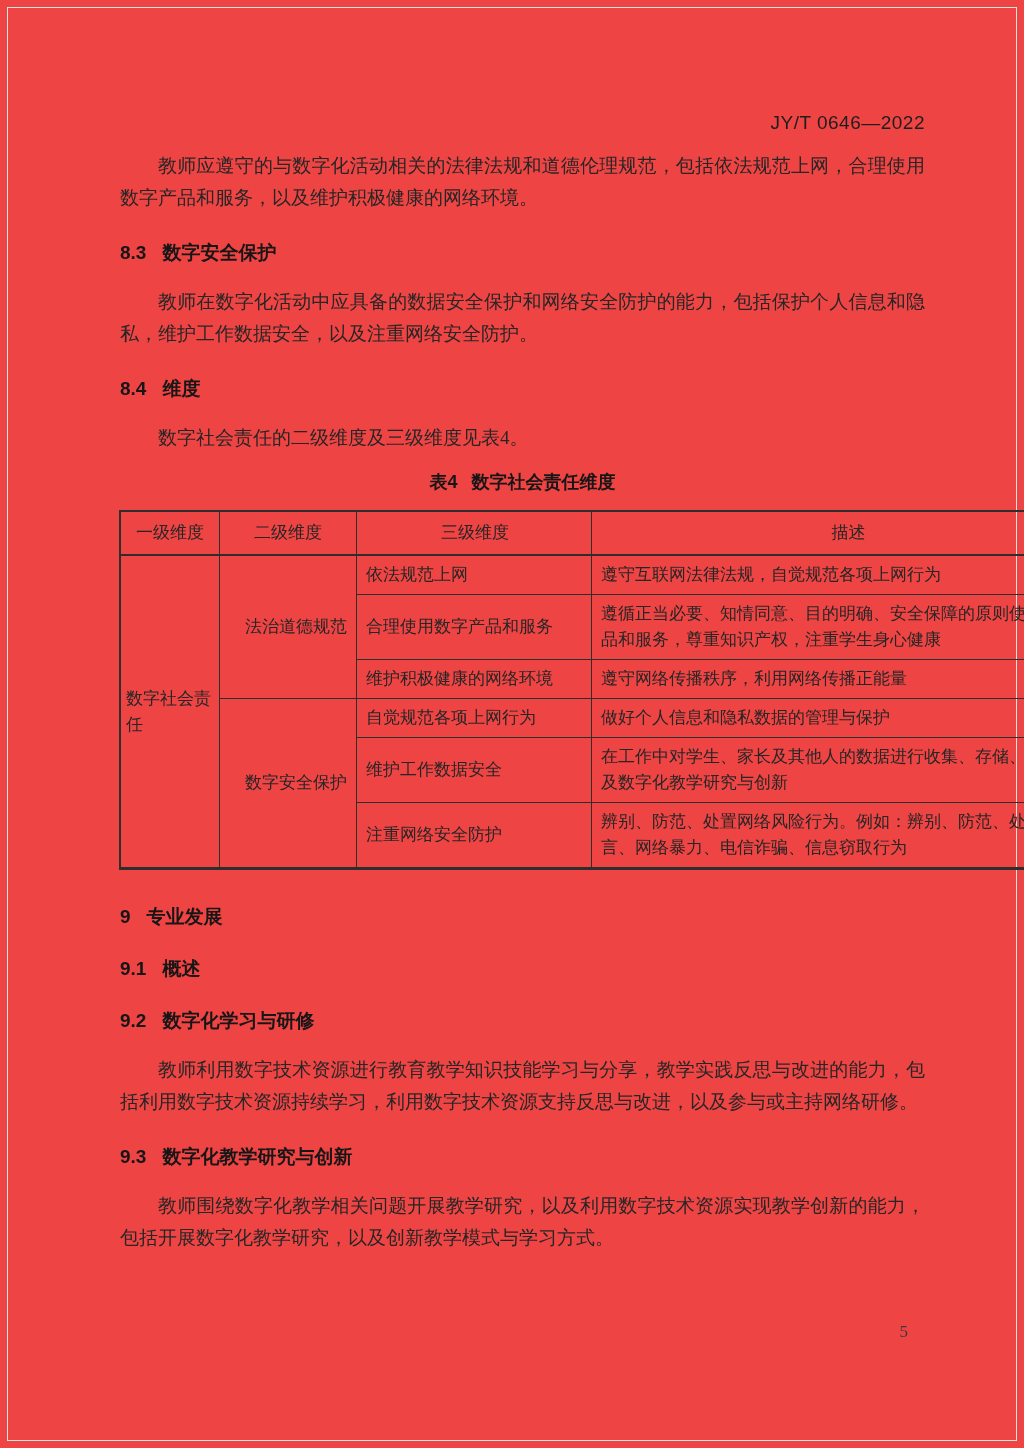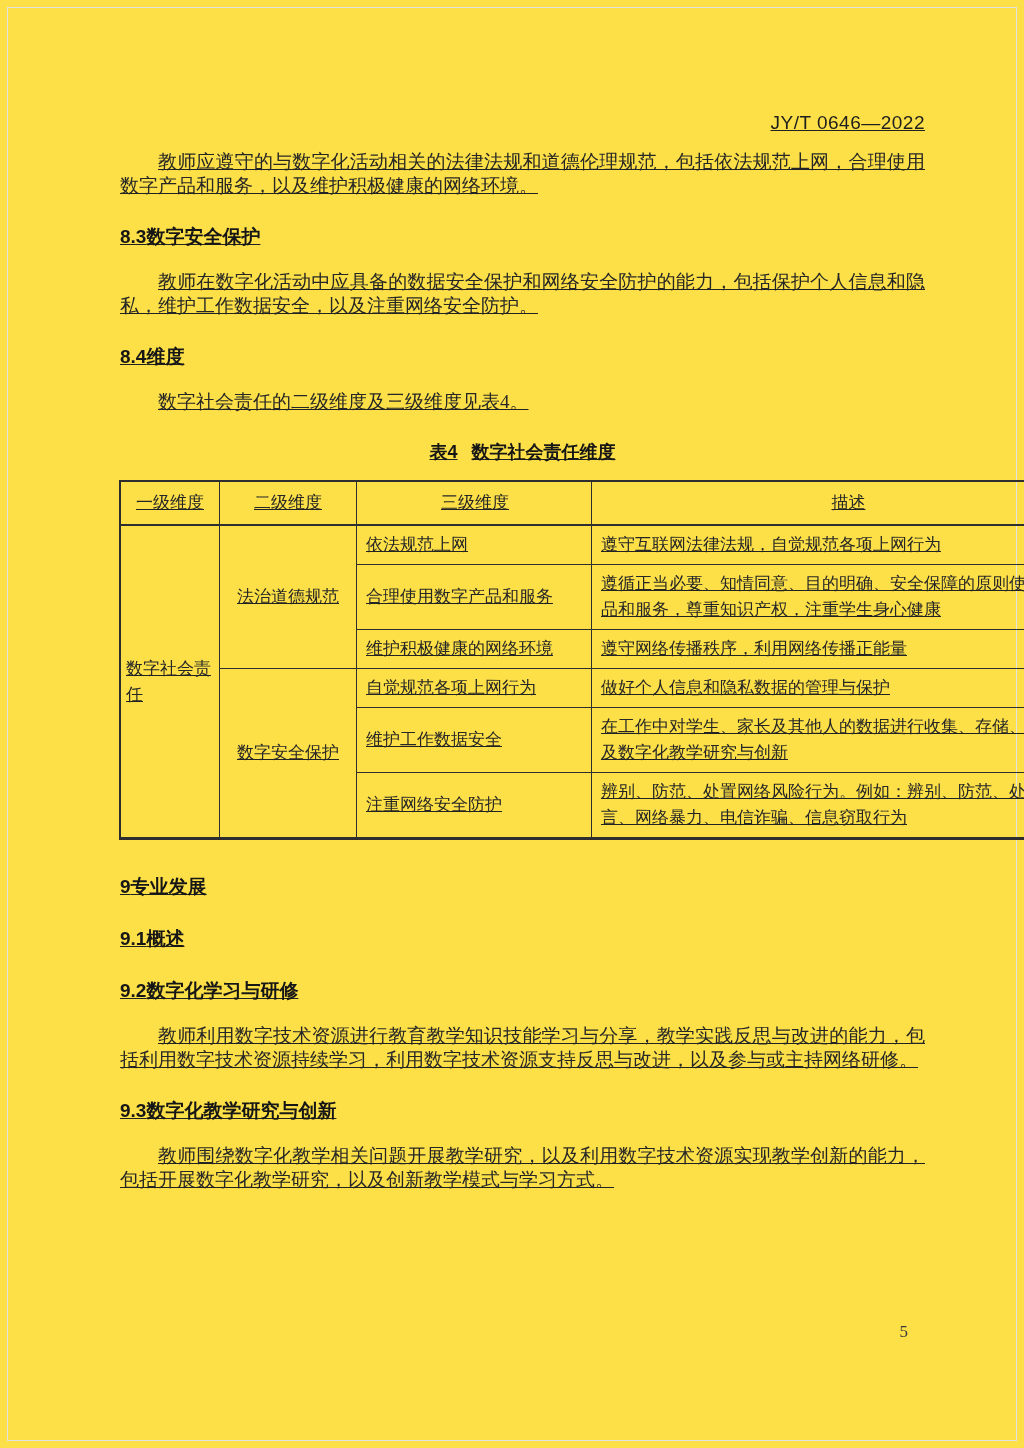--- a/index.html
+++ b/index.html
@@ -1,24 +1,23 @@
 <!DOCTYPE html>
 <html lang="zh"><head>
 <meta charset="utf-8">
 <style>
   html,body{margin:0;padding:0;background:#fff;}
   .page{
     position:relative;
     width:1024px;height:1448px;
-    background:#fde047;
+    background:#ef4444;
     font-family:"Liberation Serif","DejaVu Serif",serif;
     color:#222;
     overflow:hidden;
     box-sizing:border-box;
-    text-decoration:underline;
   }
   .scan-frame{
     position:absolute;inset:7px;
     border:1px solid #e3e3e3;
     pointer-events:none;
   }
   .content{
     position:relative;
     padding:112px 99px 0 120px;
     box-sizing:border-box;
@@ -26,41 +25,41 @@
   .doc-code{
     text-align:right;
     font-family:"Liberation Sans","DejaVu Sans",sans-serif;
     font-size:19px;
     letter-spacing:0.5px;
     color:#1e1e1e;
     margin:0 0 16px 0;
   }
   p.body-para{
     font-size:19px;
-    line-height:24px;
+    line-height:32px;
     text-align:justify;
     text-indent:2em;
     margin:0 0 6px 0;
     color:#262626;
   }
   .heading{
     font-family:"Liberation Sans","DejaVu Sans",sans-serif;
     font-weight:bold;
     font-size:19px;
     color:#161616;
     margin:26px 0 20px 0;
   }
-  .heading .h-num{}
+  .heading .h-num{margin-right:16px;}
   .table-caption{
     text-align:center;
     font-family:"Liberation Sans","DejaVu Sans",sans-serif;
     font-weight:bold;
     font-size:18px;
     color:#161616;
-    margin:26px 0 16px 0;
+    margin:16px 0 16px 0;
   }
   .table-caption .cap-label{margin-right:14px;}
   table.dim-table{
     width:988px;
     border-collapse:collapse;
     table-layout:fixed;
     border:2px solid #2e2e2e;
     border-bottom-width:3px;
     font-size:17px;
     color:#262626;
@@ -78,21 +77,21 @@
   table.dim-table thead th{
     border-bottom:2px solid #2e2e2e;
     text-align:center;
     font-weight:normal;
     height:30px;
   }
   table.dim-table .col1{width:80px;}
   table.dim-table .col2{width:118px;}
   table.dim-table .col3{width:214px;padding-left:11px;}
   table.dim-table td.cell-l1{padding:22px 5px;}
-  table.dim-table td.cell-l2{text-align:center;}
+  table.dim-table td.cell-l2{text-align:right;}
   .page-footer{
     position:absolute;
     top:1322px;
     right:116px;
     font-size:17px;
     color:#3a3a3a;
   }
 </style>
 </head>
 <body>

